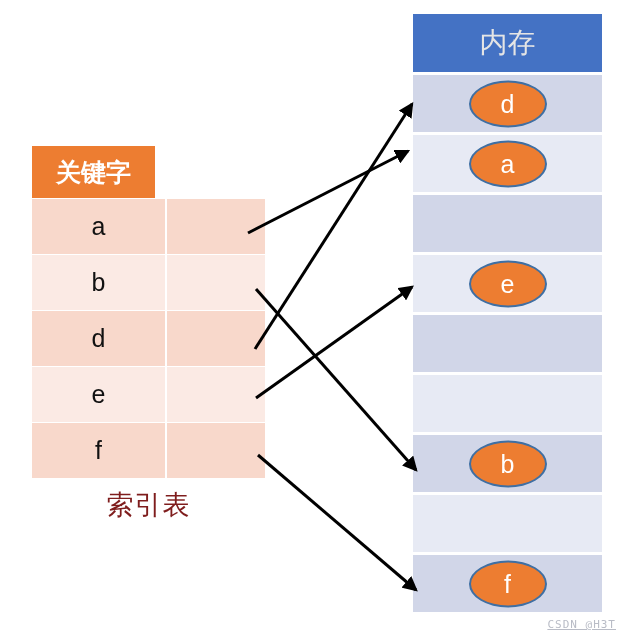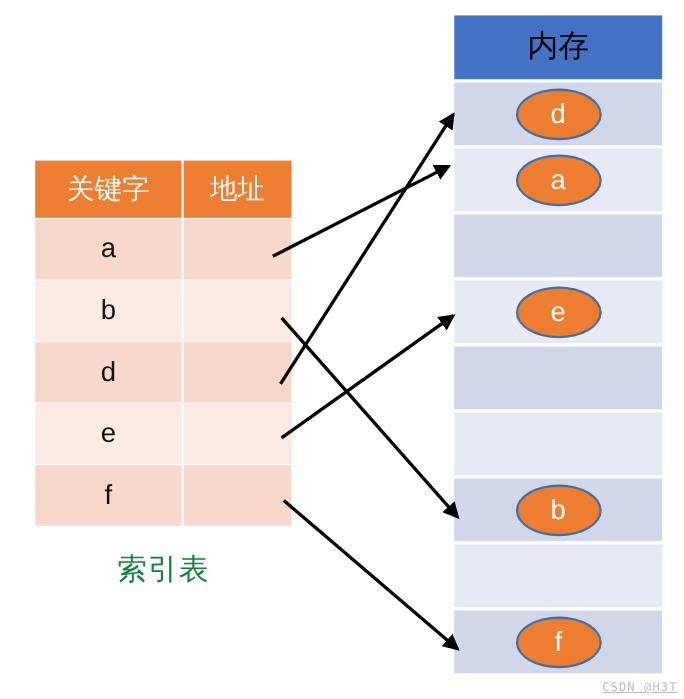--- a/index.html
+++ b/index.html
@@ -32,21 +32,21 @@
   }
   .idx-header-cell {
     background: #ed7d31;
     color: #ffffff;
     font-size: 25px;
     display: flex;
     align-items: center;
     justify-content: center;
     line-height: 1;
   }
-  .idx-header-key { width: 133px; margin-right: 2px; }
+  .idx-header-key { width: 123px; margin-right: 2px; font-weight: bold; }
   .idx-header-addr { width: 98px; }
 
   .idx-row {
     display: flex;
     height: 55px;
     margin-top: 1px;
   }
   .idx-cell-key {
     width: 133px;
     margin-right: 2px;
@@ -62,42 +62,40 @@
   .idx-row.shade-light .idx-cell-key,
   .idx-row.shade-light .idx-cell-addr { background: #fbeae4; }
 
   #index-caption {
     position: absolute;
     left: 32px;
     top: 487px;
     width: 233px;
     text-align: center;
     font-size: 27px;
-    color: #15803d;
+    color: #7f1d1d;
     letter-spacing: 1px;
-    margin-top: 12px;
   }
 
   
   #memory-table {
     position: absolute;
     left: 413px;
     top: 14px;
     width: 189px;
   }
   #memory-header {
     height: 58px;
     background: #4472c4;
-    color: #000000;
+    color: #e5e5e5;
     font-size: 28px;
     display: flex;
     align-items: center;
     justify-content: center;
     line-height: 1;
-    font-family: Liberation Serif, serif;
   }
   .mem-cell {
     height: 57px;
     margin-top: 3px;
     position: relative;
   }
   .mem-cell.shade-dark  { background: #d1d6e8; }
   .mem-cell.shade-light { background: #e7eaf4; }
   .mem-ellipse {
     position: absolute;
@@ -141,21 +139,20 @@
   }
 </style>
 </head>
 <body>
 
 <div id="canvas">
 
   <div id="index-table">
     <div class="idx-header-row">
       <div class="idx-header-cell idx-header-key">关键字</div>
-      <div class="idx-header-cell idx-header-addr">地址</div>
     </div>
 
     <div class="idx-row shade-dark">
       <div class="idx-cell-key">a</div>
       <div class="idx-cell-addr"></div>
     </div>
     <div class="idx-row shade-light">
       <div class="idx-cell-key">b</div>
       <div class="idx-cell-addr"></div>
     </div>

